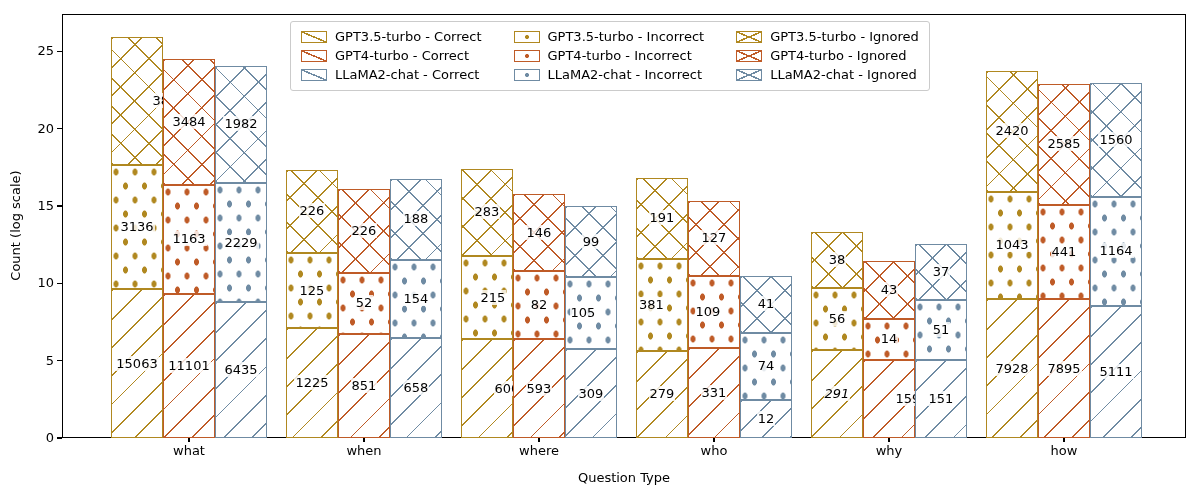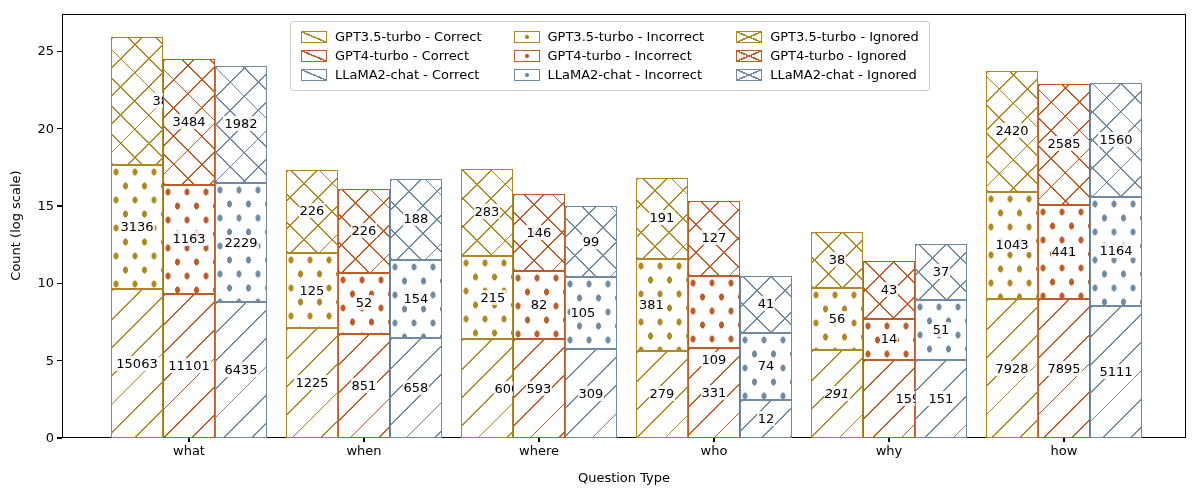--- a/index.html
+++ b/index.html
@@ -104,21 +104,21 @@
     <div class="val" style="left: 338px; width: 52px; top: 222.646px;"><span>226</span></div>
     <div class="seg" style="left: 513px; top: 339.253px; width: 52px; height: 98.747px; border-color: rgb(191, 91, 39); background-image: repeating-linear-gradient(135deg, rgb(191, 91, 39) 0px, rgb(191, 91, 39) 1.3px, transparent 1.3px, transparent 20px);"></div>
     <div class="val" style="left: 513px; width: 52px; top: 380.626px;"><span>593</span></div>
     <div class="seg" style="left: 513px; top: 271.103px; width: 52px; height: 68.1499px; border-color: rgb(191, 91, 39); background-image: radial-gradient(rgb(191, 91, 39) 2.1px, transparent 2.7px), radial-gradient(rgb(191, 91, 39) 2.1px, transparent 2.7px); background-size: 19px 28px; background-position: 4px 6px, 13.5px 20px;"></div>
     <div class="val" style="left: 513px; width: 52px; top: 297.178px;"><span>82</span></div>
     <div class="seg" style="left: 513px; top: 194.032px; width: 52px; height: 77.0715px; border-color: rgb(191, 91, 39); background-image: repeating-linear-gradient(135deg, rgb(191, 91, 39) 0px, rgb(191, 91, 39) 1.3px, transparent 1.3px, transparent 20px), repeating-linear-gradient(45deg, rgb(191, 91, 39) 0px, rgb(191, 91, 39) 1.3px, transparent 1.3px, transparent 20px);"></div>
     <div class="val" style="left: 513px; width: 52px; top: 224.567px;"><span>146</span></div>
     <div class="seg" style="left: 688px; top: 348.27px; width: 52px; height: 89.7298px; border-color: rgb(191, 91, 39); background-image: repeating-linear-gradient(135deg, rgb(191, 91, 39) 0px, rgb(191, 91, 39) 1.3px, transparent 1.3px, transparent 20px);"></div>
     <div class="val" style="left: 688px; width: 52px; top: 385.135px;"><span>331</span></div>
     <div class="seg" style="left: 688px; top: 275.719px; width: 52px; height: 72.5517px; border-color: rgb(191, 91, 39); background-image: radial-gradient(rgb(191, 91, 39) 2.1px, transparent 2.7px), radial-gradient(rgb(191, 91, 39) 2.1px, transparent 2.7px); background-size: 19px 28px; background-position: 4px 6px, 13.5px 20px;"></div>
-    <div class="val" style="left: 688px; width: 52px; top: 303.994px; margin-top: 48px;"><span>109</span></div>
+    <div class="val" style="left: 688px; width: 40px; top: 303.994px;"><span>109</span></div>
     <div class="seg" style="left: 688px; top: 200.803px; width: 52px; height: 74.9154px; border-color: rgb(191, 91, 39); background-image: repeating-linear-gradient(135deg, rgb(191, 91, 39) 0px, rgb(191, 91, 39) 1.3px, transparent 1.3px, transparent 20px), repeating-linear-gradient(45deg, rgb(191, 91, 39) 0px, rgb(191, 91, 39) 1.3px, transparent 1.3px, transparent 20px);"></div>
     <div class="val" style="left: 688px; width: 52px; top: 230.261px;"><span>127</span></div>
     <div class="seg" style="left: 863px; top: 359.609px; width: 52px; height: 78.3906px; border-color: rgb(191, 91, 39); background-image: repeating-linear-gradient(135deg, rgb(191, 91, 39) 0px, rgb(191, 91, 39) 1.3px, transparent 1.3px, transparent 20px);"></div>
     <div class="val" style="left: 863px; width: 52px; top: 390.805px; padding-left: 19px;"><span>159</span></div>
     <div class="seg" style="left: 863px; top: 318.796px; width: 52px; height: 40.813px; border-color: rgb(191, 91, 39); background-image: radial-gradient(rgb(191, 91, 39) 2.1px, transparent 2.7px), radial-gradient(rgb(191, 91, 39) 2.1px, transparent 2.7px); background-size: 19px 28px; background-position: 4px 6px, 13.5px 20px;"></div>
     <div class="val" style="left: 863px; width: 52px; top: 331.203px;"><span>14</span></div>
     <div class="seg" style="left: 863px; top: 260.629px; width: 52px; height: 58.167px; border-color: rgb(191, 91, 39); background-image: repeating-linear-gradient(135deg, rgb(191, 91, 39) 0px, rgb(191, 91, 39) 1.3px, transparent 1.3px, transparent 20px), repeating-linear-gradient(45deg, rgb(191, 91, 39) 0px, rgb(191, 91, 39) 1.3px, transparent 1.3px, transparent 20px);"></div>
     <div class="val" style="left: 863px; width: 52px; top: 281.713px;"><span>43</span></div>
     <div class="seg" style="left: 1038px; top: 299.217px; width: 52px; height: 138.783px; border-color: rgb(191, 91, 39); background-image: repeating-linear-gradient(135deg, rgb(191, 91, 39) 0px, rgb(191, 91, 39) 1.3px, transparent 1.3px, transparent 20px);"></div>
     <div class="val" style="left: 1038px; width: 52px; top: 360.609px;"><span>7895</span></div>

